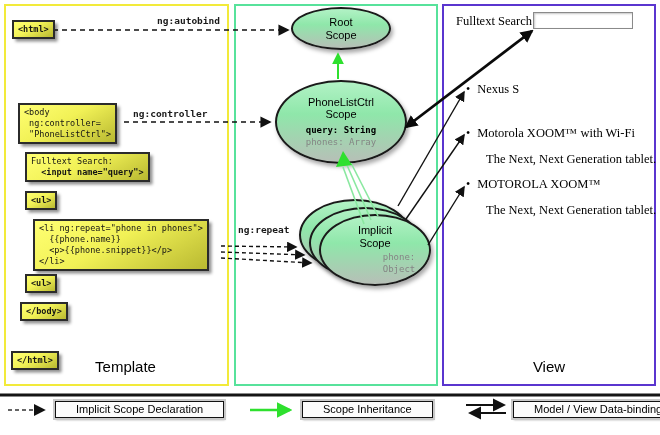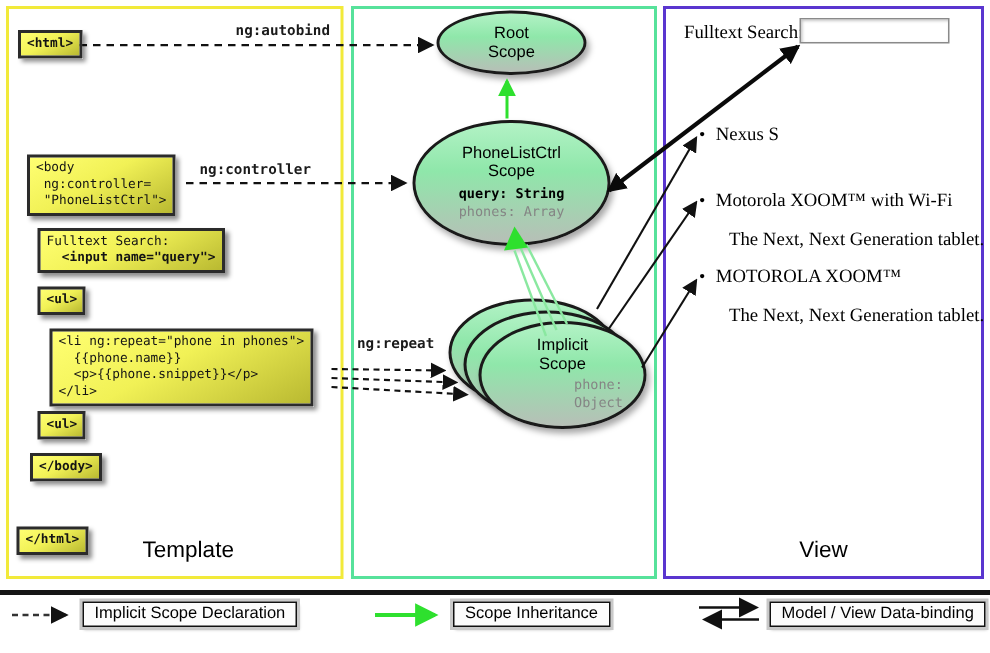--- a/index.html
+++ b/index.html
@@ -38,21 +38,21 @@
 
   .vtext{font-family:"Liberation Serif",serif;font-size:12.5px;}
   .vrow{position:absolute;z-index:2;white-space:nowrap;}
   .bullet{display:inline-block;margin-right:7px;font-size:12px;}
   .vinput{position:absolute;left:533px;top:12px;width:94px;height:15px;z-index:2;
           border:1px solid #8a8a8a;box-shadow:inset 1px 1px 2px #c7c7c7;background:#fff;
           font-family:"Liberation Serif",serif;font-size:12px;padding:0 2px;}
 
   .lbox{position:absolute;top:401px;height:15px;z-index:6;background:#fcfcfc;
         border:1px solid #111;box-shadow:0 0 0 2px #c9c9c9,1px 2px 2px #aaa;
-        font-size:11px;line-height:15px;padding:0 7px;white-space:nowrap;}
+        font-size:11px;line-height:15px;padding:0 20px;white-space:nowrap;}
 </style>
 </head>
 <body>
 
 <div id="stage">
 
   <div class="panel template"></div>
   <div class="panel model"></div>
   <div class="panel view"></div>
   <div class="ptitle t1">Template</div>

